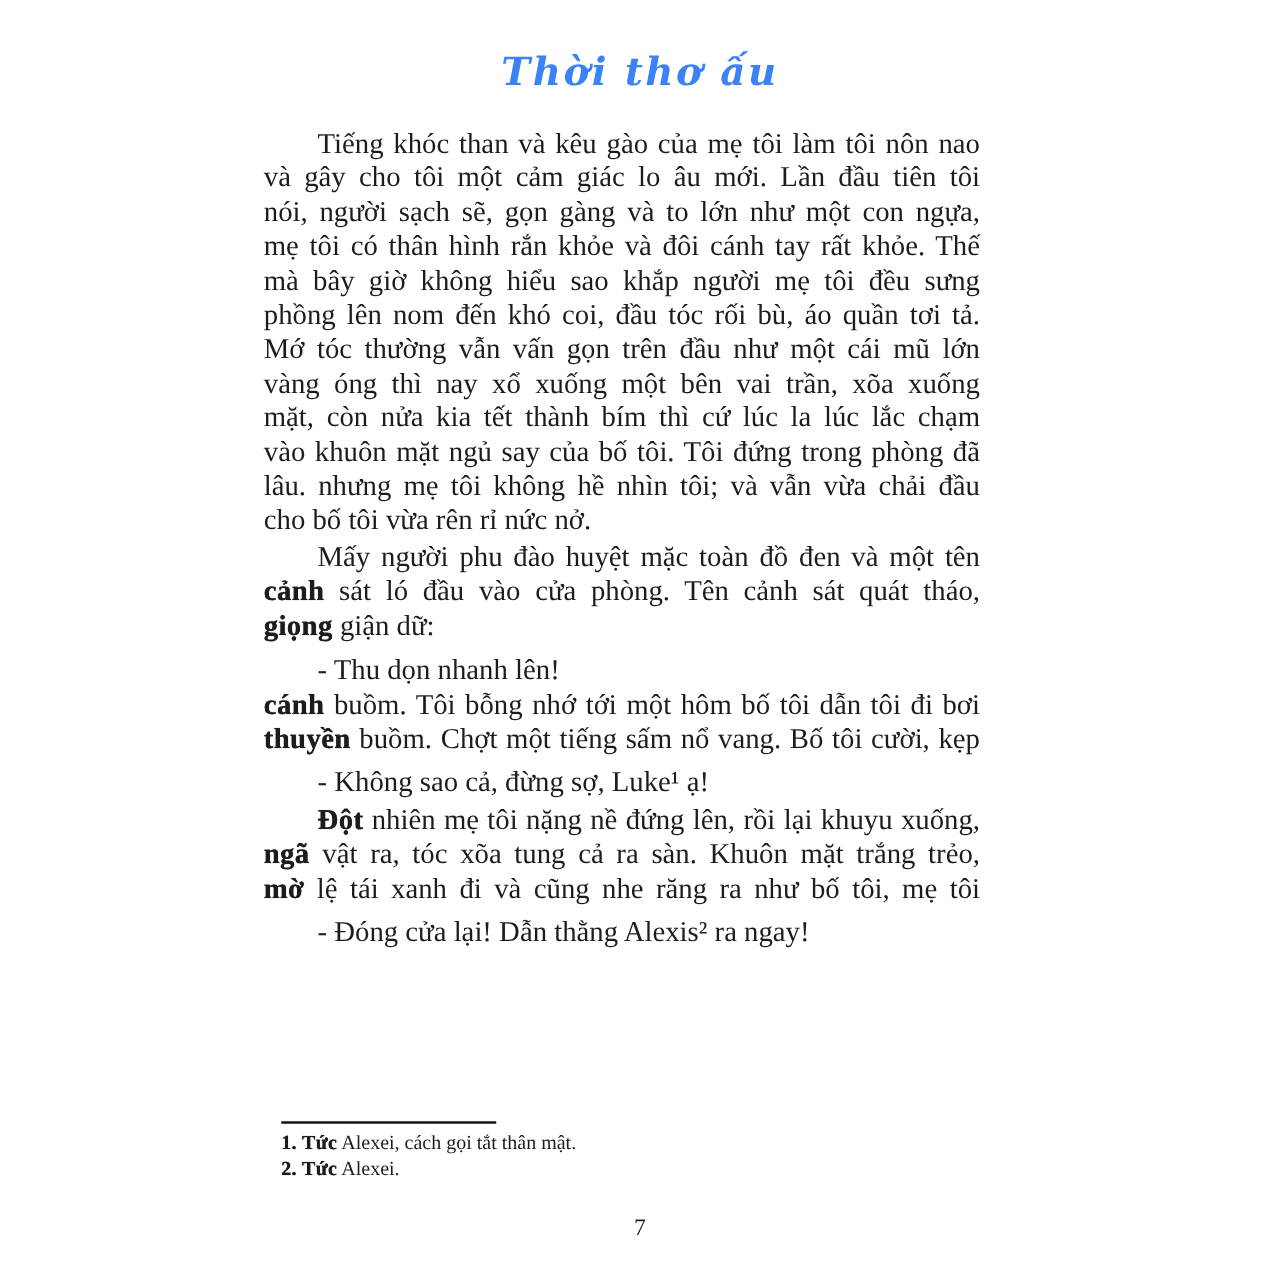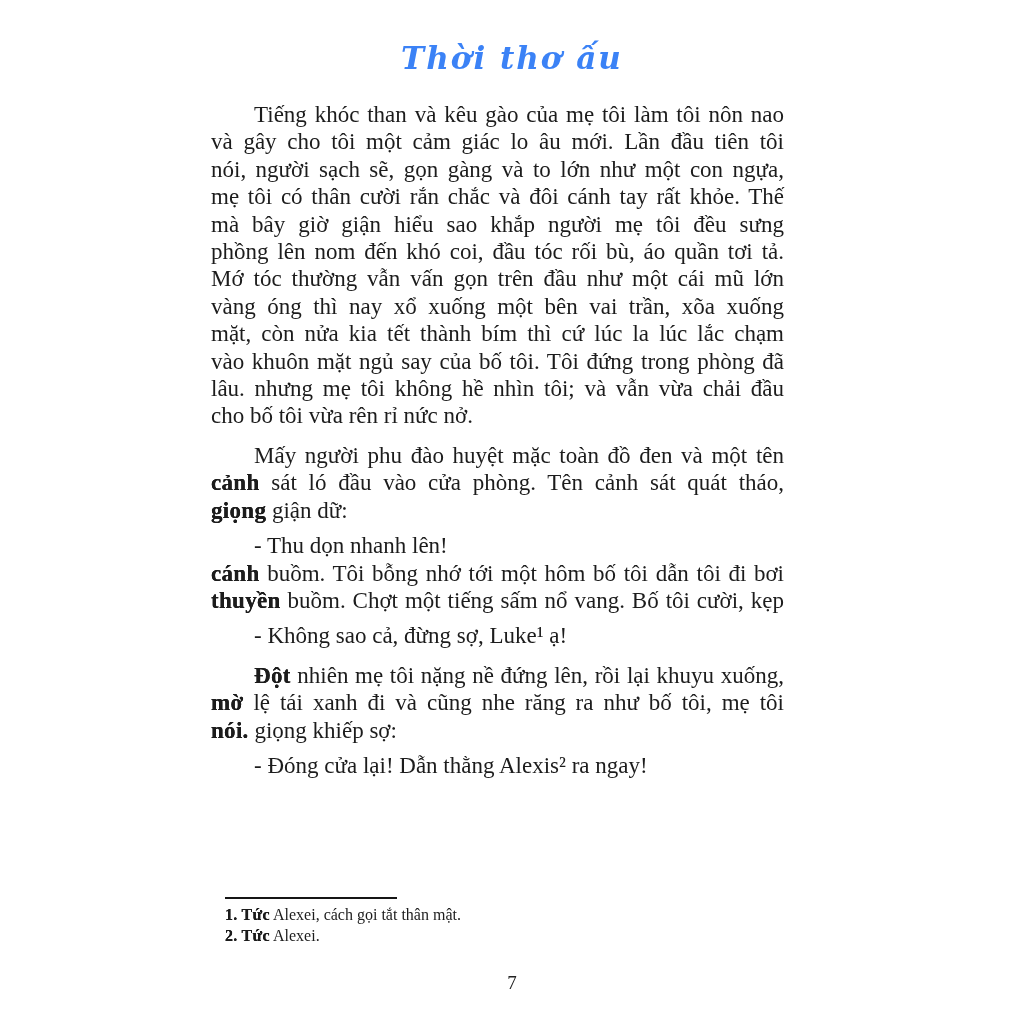--- a/index.html
+++ b/index.html
@@ -33,21 +33,21 @@
   .line{
     text-align:left;
     text-align-last:left;
     white-space:normal;
   }
   .line.just{
     text-align:justify;
     text-align-last:justify;
   }
   .line.indent{ text-indent:43px; }
-  .line.gap-p{ margin-top:12px; }
+  .line.gap-p{ margin-top:2px; }
   .line.gap-d{ margin-top:8px; }
   b.smudge{
     font-weight:bold;
     letter-spacing:0.3px;
     text-shadow:0 0 0.6px #000;
   }
   .footnotes{
     position:absolute;
     left:225px;top:897px;
     width:573px;
@@ -70,39 +70,39 @@
 </head>
 <body>
 
 <div class="page">
   <div class="chapter-title">Thời thơ ấu</div>
 
   <div class="body-text" id="body-lines">
       <div class="line just indent">Tiếng khóc than và kêu gào của mẹ tôi làm tôi nôn nao</div>
       <div class="line just">và gây cho tôi một cảm giác lo âu mới. Lần đầu tiên tôi</div>
       <div class="line just">nói, người sạch sẽ, gọn gàng và to lớn như một con ngựa,</div>
-      <div class="line just">mẹ tôi có thân cười rắn chắc và đôi cánh tay rất khỏe. Thế</div>
-      <div class="line just">mà bây giờ giận hiểu sao khắp người mẹ tôi đều sưng</div>
+      <div class="line just">mẹ tôi có thân hình rắn khỏe và đôi cánh tay rất khỏe. Thế</div>
+      <div class="line just">mà bây giờ không hiểu sao khắp người mẹ tôi đều sưng</div>
       <div class="line just">phồng lên nom đến khó coi, đầu tóc rối bù, áo quần tơi tả.</div>
       <div class="line just">Mớ tóc thường vẫn vấn gọn trên đầu như một cái mũ lớn</div>
       <div class="line just">vàng óng thì nay xổ xuống một bên vai trần, xõa xuống</div>
       <div class="line just">mặt, còn nửa kia tết thành bím thì cứ lúc la lúc lắc chạm</div>
       <div class="line just">vào khuôn mặt ngủ say của bố tôi. Tôi đứng trong phòng đã</div>
       <div class="line just">lâu. nhưng mẹ tôi không hề nhìn tôi; và vẫn vừa chải đầu</div>
       <div class="line">cho bố tôi vừa rên rỉ nức nở.</div>
       <div class="line just indent gap-p">Mấy người phu đào huyệt mặc toàn đồ đen và một tên</div>
       <div class="line just"><b class="smudge">cảnh</b> sát ló đầu vào cửa phòng. Tên cảnh sát quát tháo,</div>
       <div class="line"><b class="smudge">giọng</b> giận dữ:</div>
       <div class="line indent gap-d">- Thu dọn nhanh lên!</div>
       <div class="line just"><b class="smudge">cánh</b> buồm. Tôi bỗng nhớ tới một hôm bố tôi dẫn tôi đi bơi</div>
       <div class="line just"><b class="smudge">thuyền</b> buồm. Chợt một tiếng sấm nổ vang. Bố tôi cười, kẹp</div>
       <div class="line indent gap-d">- Không sao cả, đừng sợ, Luke¹ ạ!</div>
       <div class="line just indent gap-p"><b class="smudge">Đột</b> nhiên mẹ tôi nặng nề đứng lên, rồi lại khuyu xuống,</div>
+      <div class="line just"><b class="smudge">ngã</b> vật ra, tóc xõa tung cả ra sàn. Khuôn mặt trắng trẻo,</div>
       <div class="line just"><b class="smudge">mờ</b> lệ tái xanh đi và cũng nhe răng ra như bố tôi, mẹ tôi</div>
-      <div class="line"><b class="smudge">nói.</b> giọng khiếp sợ:</div>
       <div class="line indent gap-d">- Đóng cửa lại! Dẫn thằng Alexis² ra ngay!</div>
     </div>
 
   <div class="footnotes">
     <div class="fn-rule"></div>
     <div id="fn-list">
         <div class="line fn-line"><b class="smudge">1. Tức</b> Alexei, cách gọi tắt thân mật.</div>
         <div class="line fn-line"><b class="smudge">2. Tức</b> Alexei.</div>
       </div>
   </div>

